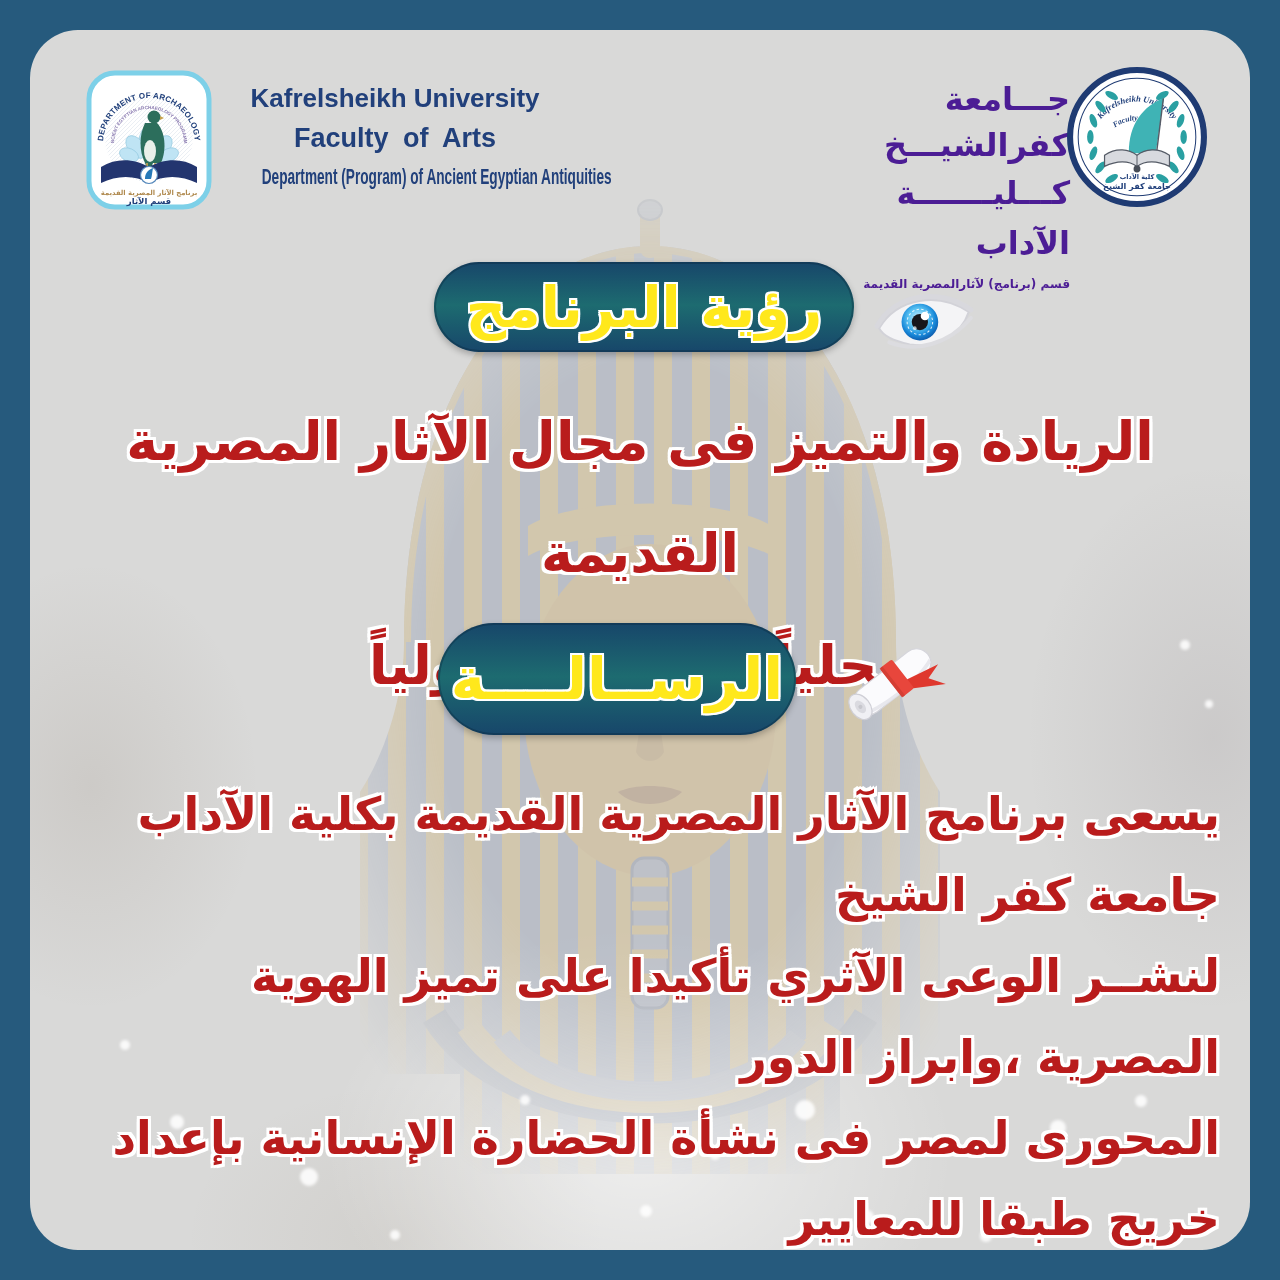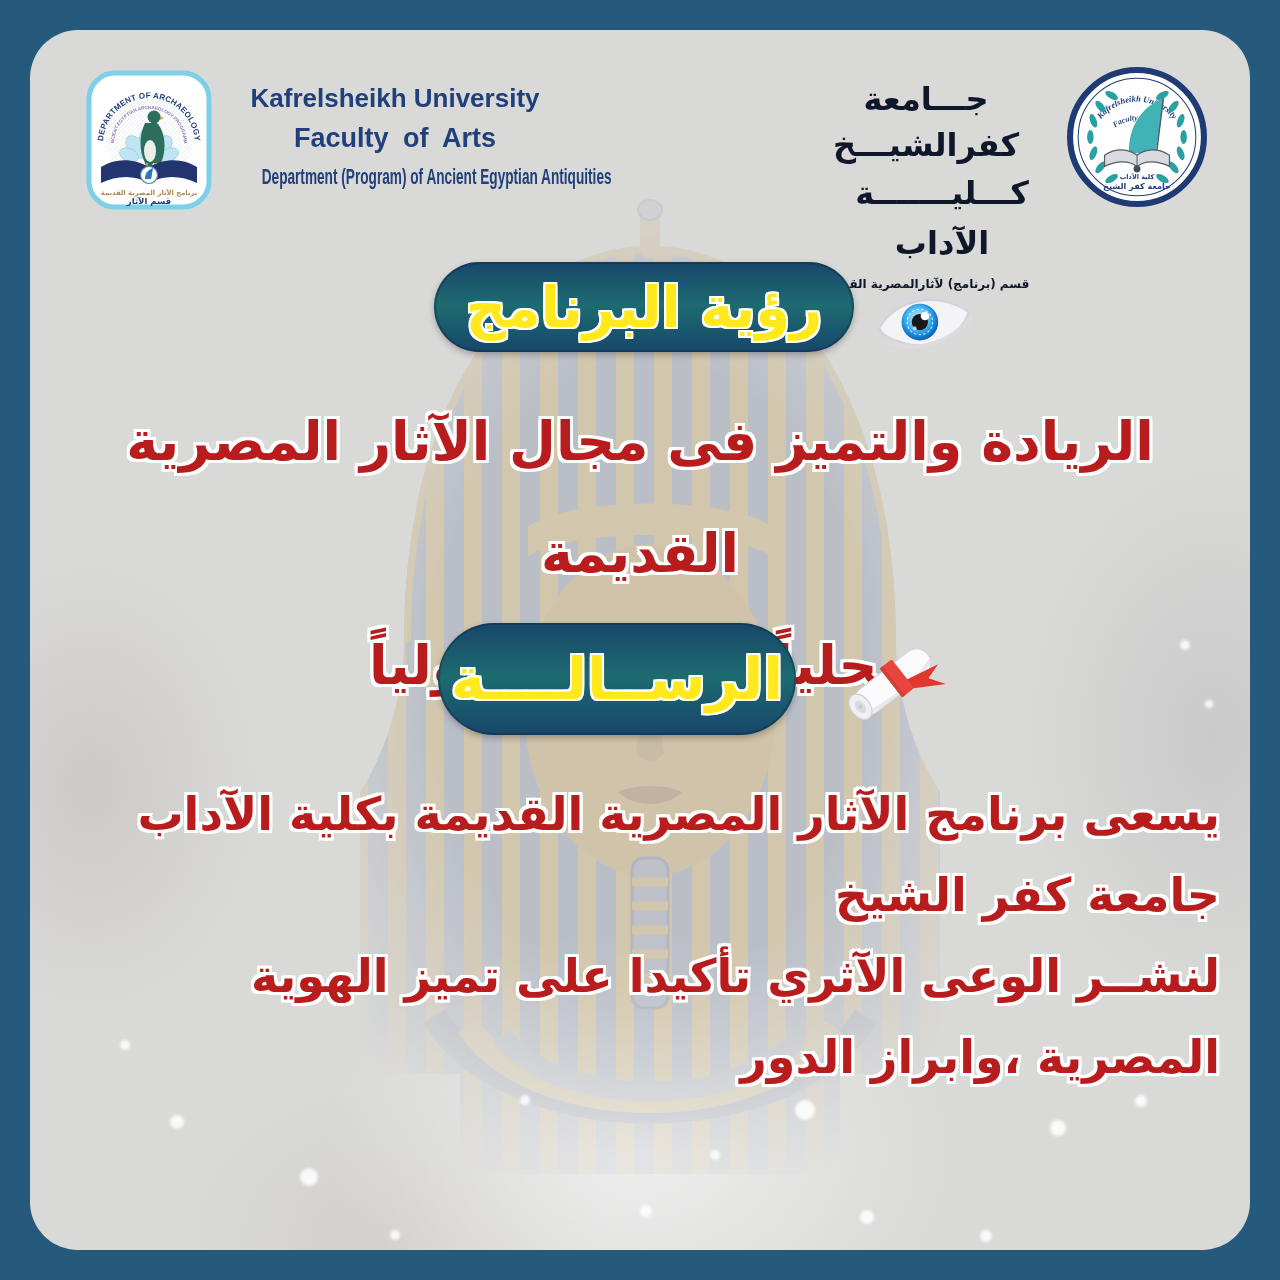--- a/index.html
+++ b/index.html
@@ -26,21 +26,21 @@
     -webkit-mask-image:radial-gradient(62% 56% at 50% 47%, #000 55%, transparent 97%);
             mask-image:radial-gradient(62% 56% at 50% 47%, #000 55%, transparent 97%);
   }
   .dot{position:absolute;background:rgba(255,255,255,.85);border-radius:50%;filter:blur(1.6px);}
   
   .badge{position:absolute;left:56px;top:40px;width:126px;height:140px;}
   .en-block{position:absolute;left:150px;top:50px;width:430px;text-align:center;color:#21407b;font-family:"Liberation Sans",sans-serif;}
   .en-uni{font-size:26px;line-height:36px;font-weight:bold;}
   .en-fac{font-size:27px;line-height:44px;font-weight:bold;word-spacing:7px;}
   .en-dep{font-size:22px;line-height:34px;font-weight:bold;white-space:nowrap;transform:scaleX(.62);transform-origin:50% 50%;}
-  .ar-block{position:absolute;left:752px;top:46px;width:288px;text-align:center;color:#0f172a;}
+  .ar-block{position:absolute;left:752px;top:46px;width:288px;text-align:right;color:#4c1d95;}
   .ar-l1{font-size:32px;line-height:46px;font-weight:bold;}
   .ar-l2{font-size:32px;line-height:50px;font-weight:bold;margin-left:32px;}
   .ar-l3{font-size:12px;line-height:32px;font-weight:bold;}
   .seal{position:absolute;left:1036px;top:36px;width:142px;height:142px;}
   
   .pill{
     position:absolute;display:flex;align-items:center;justify-content:center;
     background:linear-gradient(180deg,#17466a 0%,#1d6b70 48%,#17466a 100%);
     box-shadow:0 3px 6px rgba(0,0,0,.25), inset 0 0 0 2px rgba(8,38,58,.35);
   }
@@ -264,16 +264,17 @@
       <ellipse cx="18" cy="54" rx="4.5" ry="7" fill="#dadae0"></ellipse>
       <circle cx="18" cy="54" r="2" fill="#c6c6cc"></circle>
       <rect x="56" y="36" width="15" height="36" rx="2" fill="#e8463c"></rect>
       <rect x="56" y="36" width="3.5" height="36" fill="#cc3a31" opacity="0.7"></rect>
     </g>
   </svg>
 
   <div class="mission-lines" dir="rtl">
     <div class="outline-black">يسعى برنامج الآثار المصرية القديمة بكلية الآداب جامعة كفر الشيخ</div>
     <div class="outline-black">لنشــر الوعى الآثري تأكيدا على تميز الهوية المصرية ،وابراز الدور</div>
+    <div class="outline-black">المحورى لمصر فى نشأة الحضارة الإنسانية بإعداد خريج طبقا للمعايير</div>
 
   </div>
 
 </div>
 
 </body></html>

